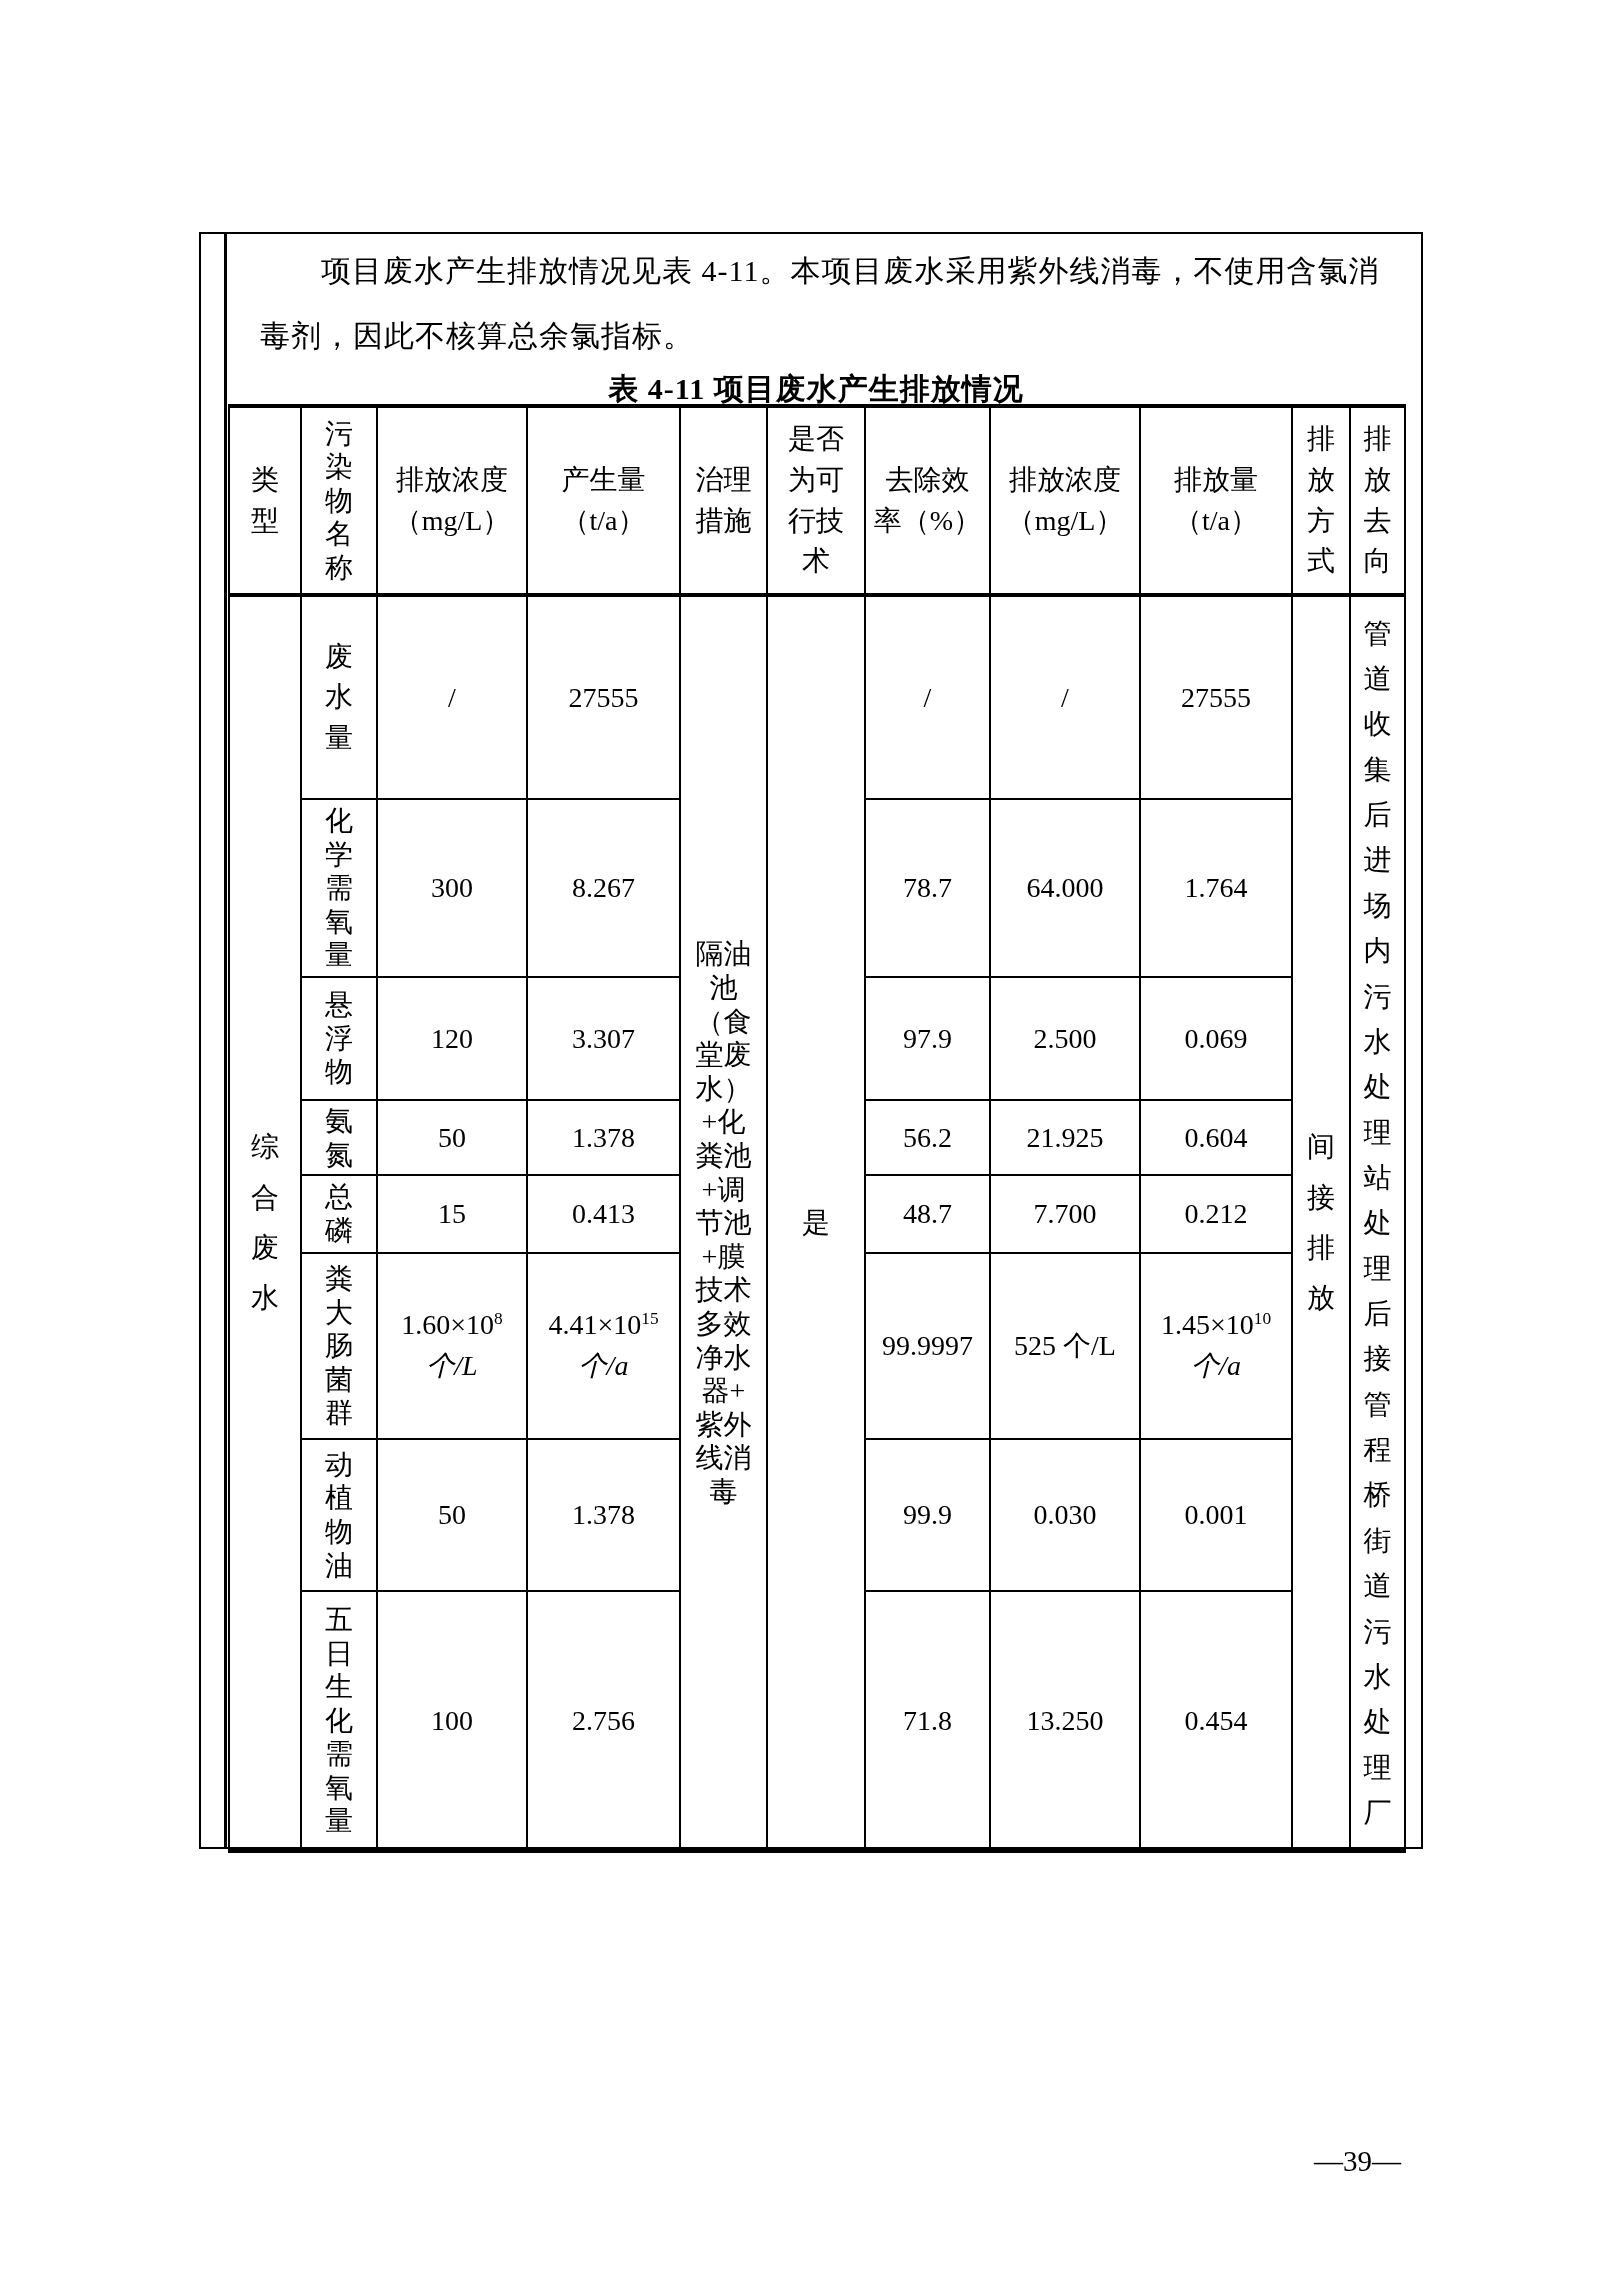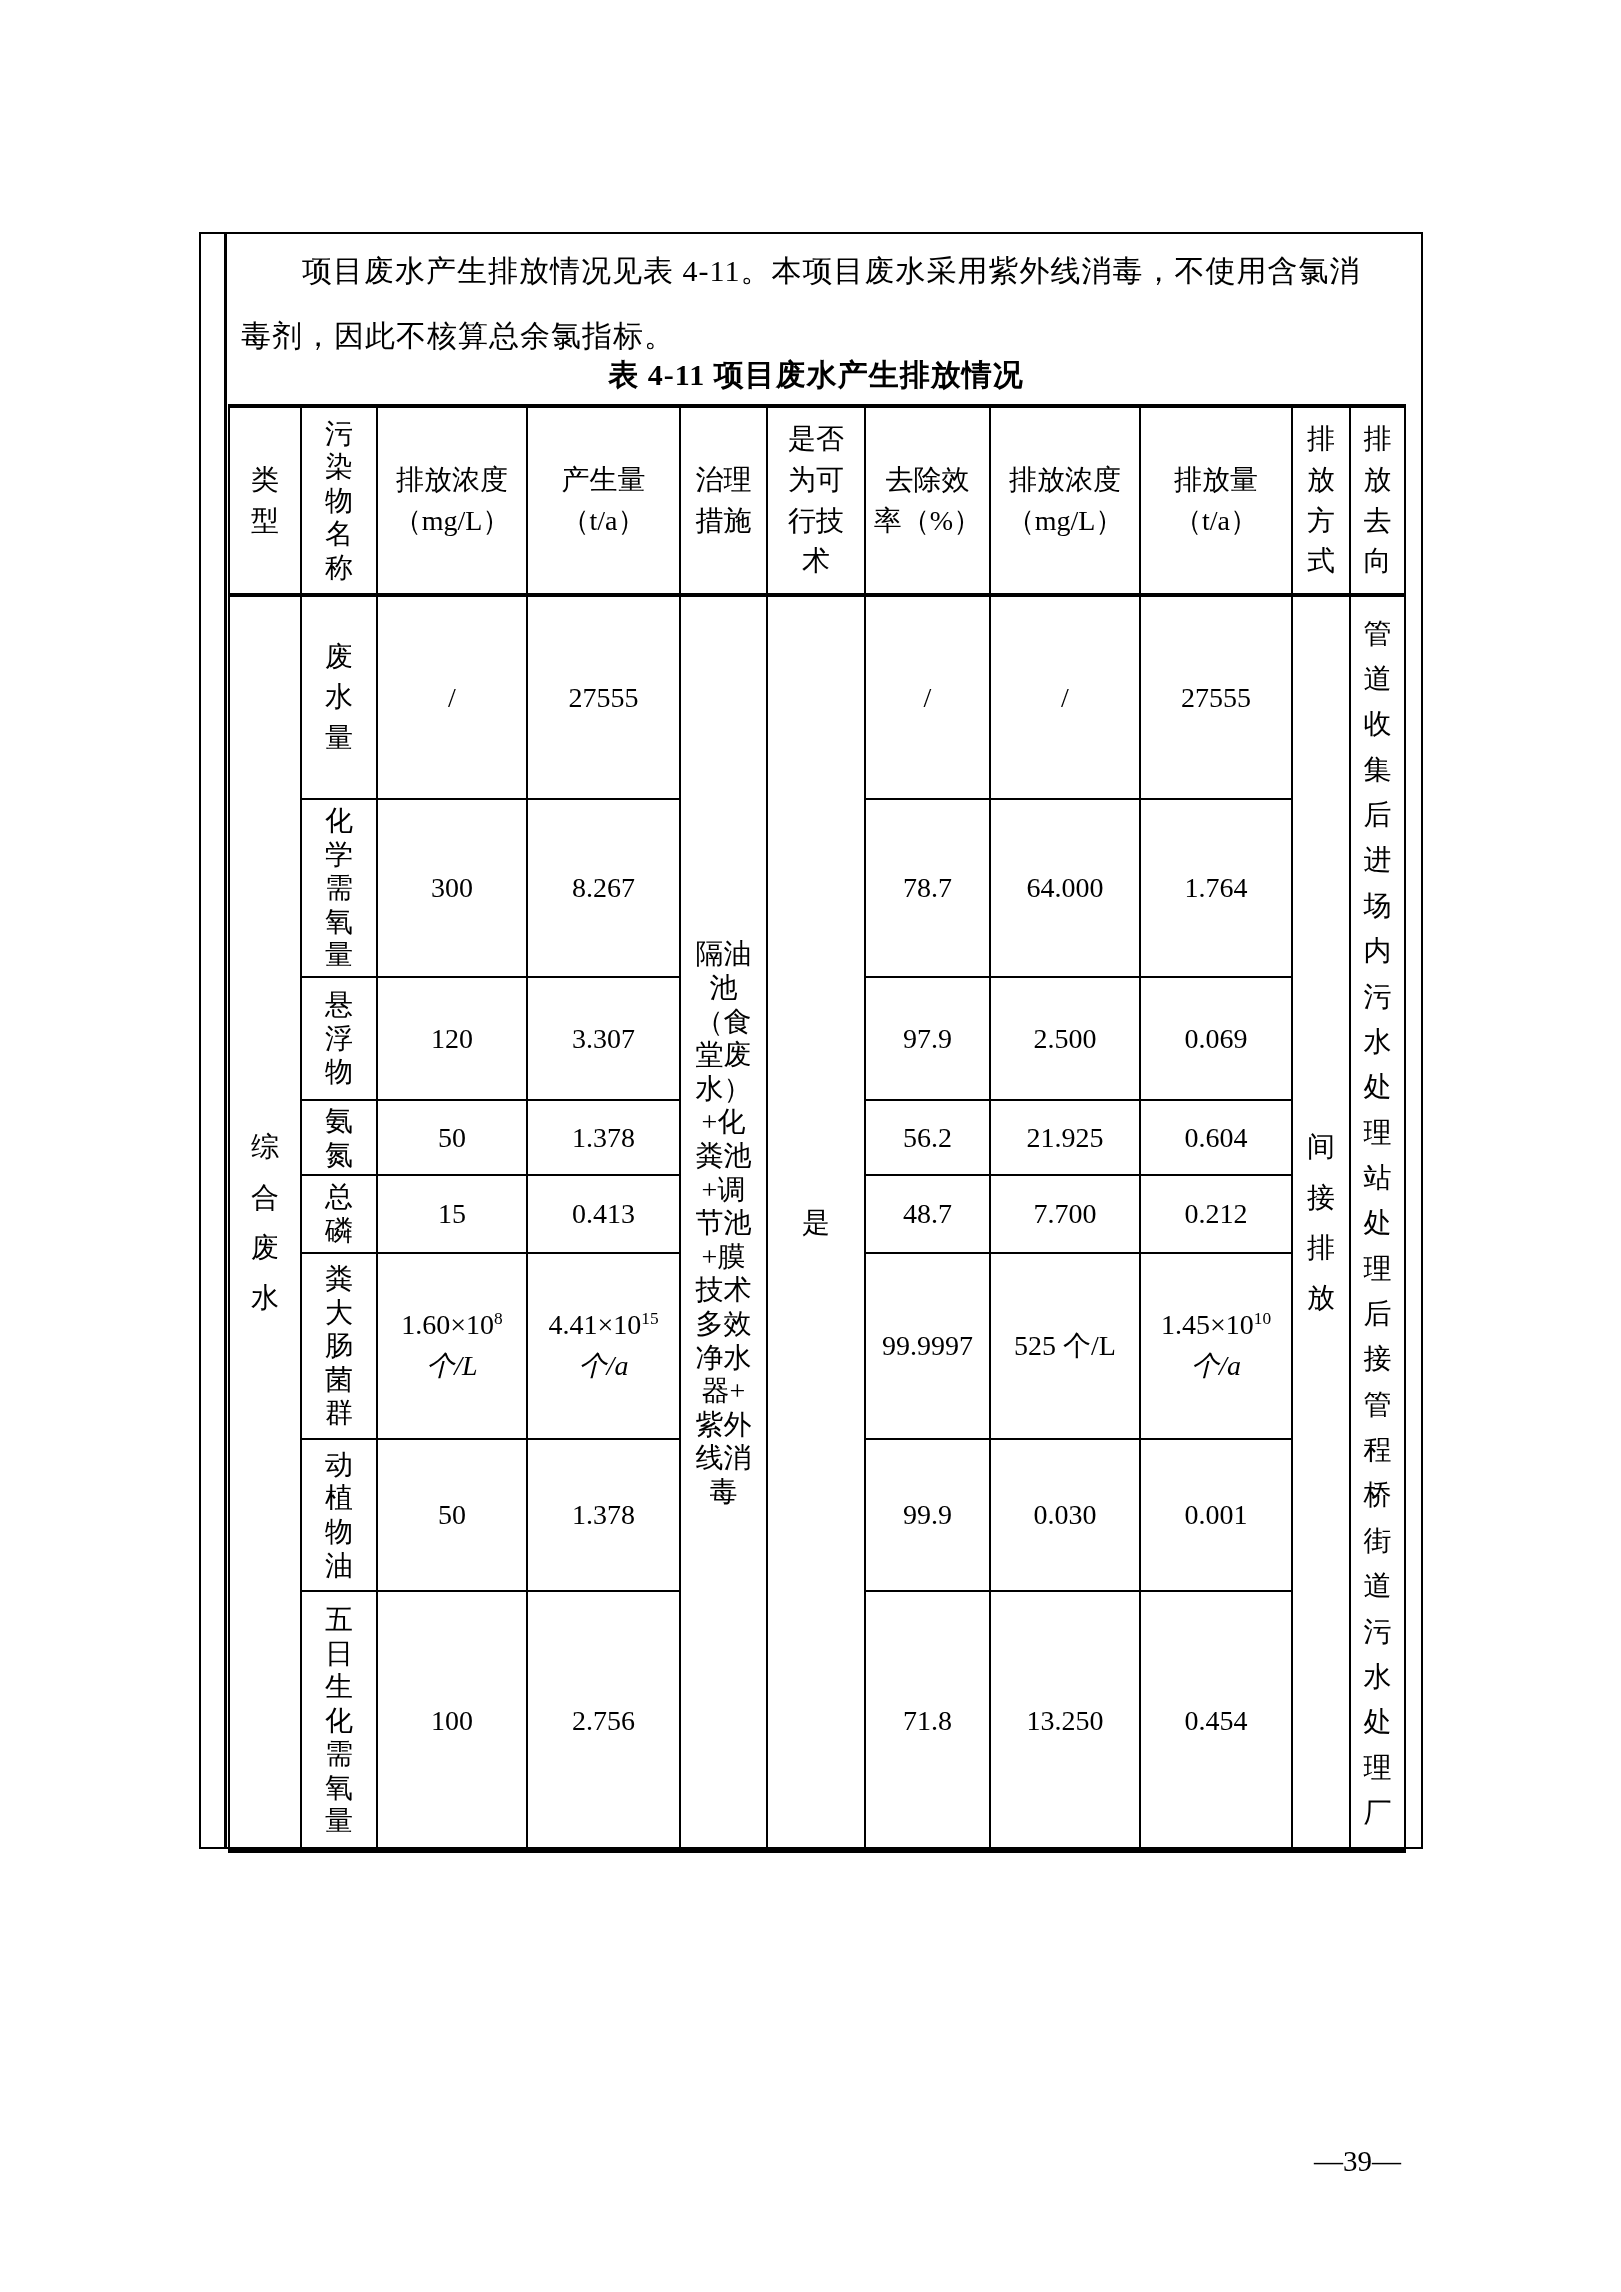--- a/index.html
+++ b/index.html
@@ -8,26 +8,26 @@
     font-family:"Liberation Serif","DejaVu Serif",serif;color:#000;
   }
   #page-frame{
     position:absolute;left:199px;top:232px;width:1224px;height:1617px;
     border:2.9px solid #000;box-sizing:border-box;
   }
   #gutter-line{
     position:absolute;left:224px;top:232px;width:2.9px;height:1617px;background:#000;
   }
   #intro-paragraph{
-    position:absolute;left:241px;top:238px;width:1159px;
+    position:absolute;left:260px;top:238px;width:1159px;
     font-size:30px;line-height:65px;text-indent:61px;
     white-space:pre-line;letter-spacing:1px;
   }
   #table-title{
-    position:absolute;left:228px;top:355px;width:1176px;
+    position:absolute;left:228px;top:369px;width:1176px;
     text-align:center;font-size:30px;font-weight:bold;letter-spacing:1px;
   }
   table#wastewater-table{
     position:absolute;left:228px;top:404px;width:1176px;height:1446px;
     border-collapse:collapse;table-layout:fixed;
   }
   #wastewater-table td,#wastewater-table th{
     border:2px solid #000;text-align:center;vertical-align:middle;
     padding:0;font-weight:normal;font-size:28px;overflow:hidden;
   }

